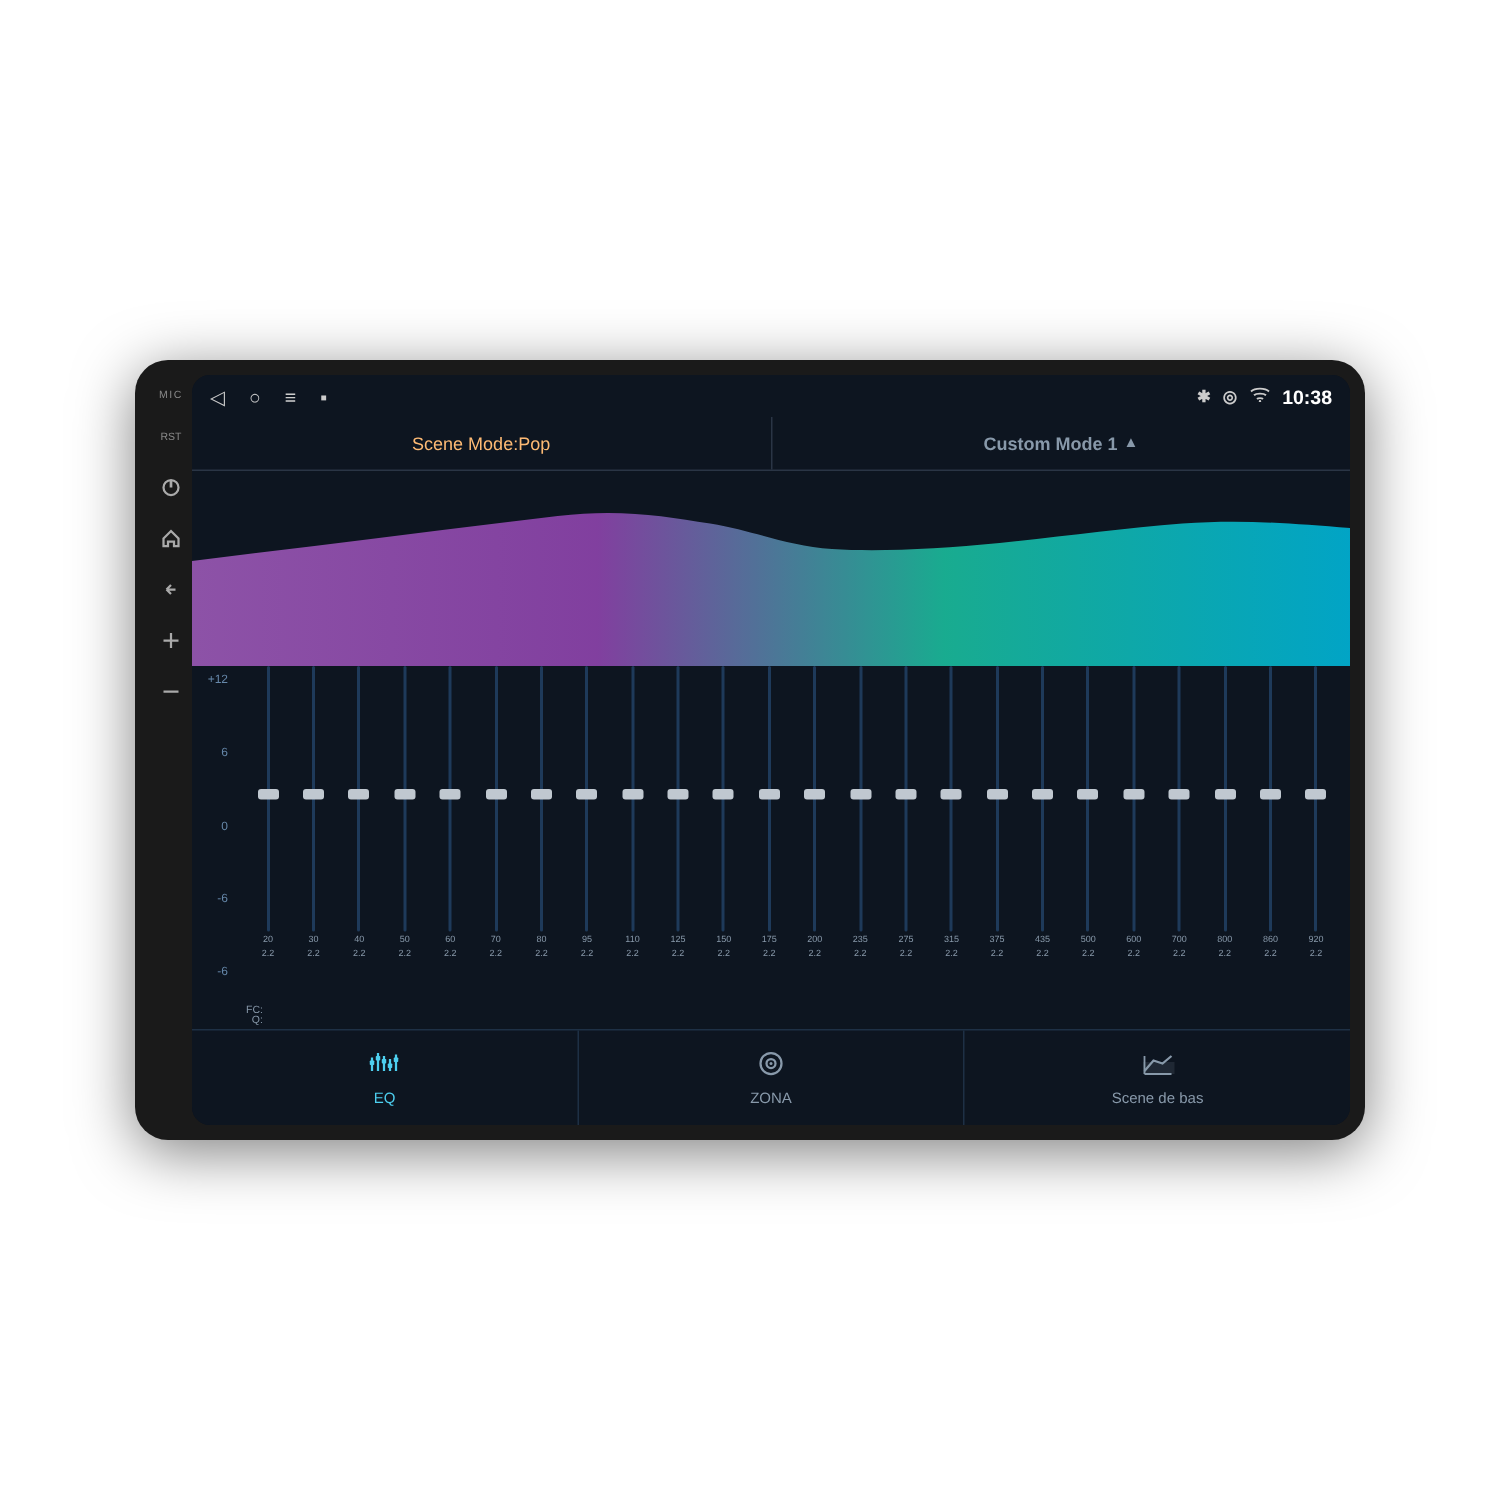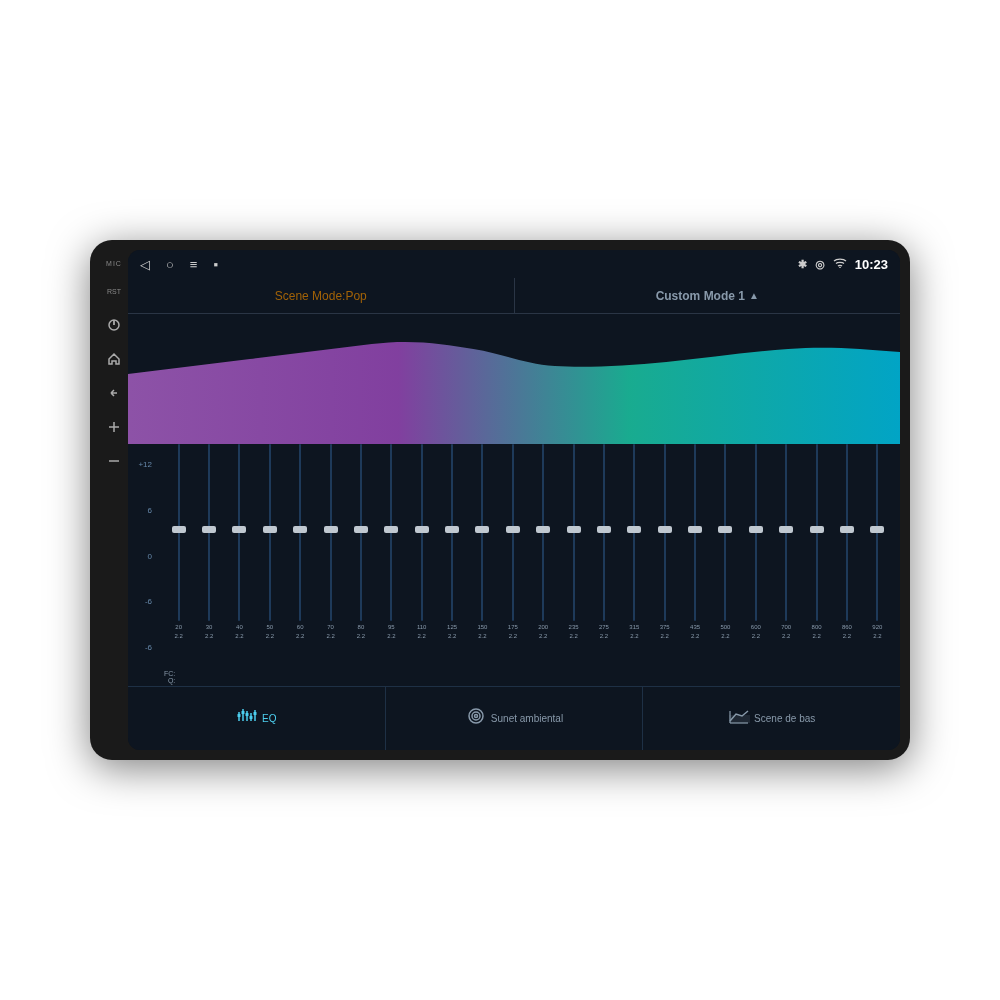--- a/index.html
+++ b/index.html
@@ -134,21 +134,21 @@
       cursor: pointer;
       font-size: 12px;
     }
 
     .mode-item:last-child {
       border-right: none;
       font-weight: bold;
     }
 
     .mode-item.active {
-      color: #a16207;
+      color: #fdba74;
     }
 
     .mode-item.inactive {
       color: #8899aa;
     }
 
     .mode-item-label {
       color: inherit;
     }
 
@@ -170,21 +170,21 @@
       flex: 1;
       position: relative;
       display: flex;
       flex-direction: column;
       padding: 0 8px;
     }
 
     .eq-scale {
       position: absolute;
       left: 0;
-      top: 12px;
+      top: 0;
       bottom: 30px;
       width: 28px;
       display: flex;
       flex-direction: column;
       justify-content: space-between;
       padding: 4px 0;
       font-size: 8px;
       color: #6688aa;
       align-items: flex-end;
       padding-right: 4px;
@@ -231,21 +231,21 @@
       height: 64px;
       background: #0d1520;
       border-top: 1px solid #1e3045;
       display: flex;
       flex-shrink: 0;
     }
 
     .nav-tab {
       flex: 1;
       display: flex;
-      flex-direction: row;
+      flex-direction: column;
       align-items: center;
       justify-content: center;
       gap: 4px;
       cursor: pointer;
       border-right: 1px solid #1e3045;
     }
 
     .nav-tab:last-child {
       border-right: none;
     }
@@ -330,21 +330,21 @@
         <span class="status-icon">✱</span>
         <span class="status-icon">◎</span>
         <span class="status-icon">
           <svg width="14" height="10" viewBox="0 0 14 10" fill="none">
             <path d="M1 3C3.5 0.5 10.5 0.5 13 3" stroke="#ccc" stroke-width="1.2" fill="none"></path>
             <path d="M3 5.5C4.5 4 9.5 4 11 5.5" stroke="#ccc" stroke-width="1.2" fill="none"></path>
             <path d="M5 8C5.8 7.2 8.2 7.2 9 8" stroke="#ccc" stroke-width="1.2" fill="none"></path>
             <circle cx="7" cy="9.5" r="0.8" fill="#ccc"></circle>
           </svg>
         </span>
-        <span style="font-size:13px;font-weight:bold;color:#fff;">10:23</span>
+        <span style="font-size:13px;font-weight:bold;color:#fff;">10:38</span>
       </div>
     </div>
 
     <div class="main-content">
 
       <div class="mode-bar">
         <div class="mode-item active">
           <span class="mode-item-label">Scene Mode:Pop</span>
         </div>
         <div class="mode-item inactive">
@@ -541,31 +541,31 @@
             <rect x="1.5" y="7" width="3" height="3" rx="0.5" fill="#4dcfef"></rect>
             <rect x="5.5" y="4" width="3" height="3" rx="0.5" fill="#4dcfef"></rect>
             <rect x="9.5" y="6" width="3" height="3" rx="0.5" fill="#4dcfef"></rect>
             <rect x="13.5" y="9" width="3" height="3" rx="0.5" fill="#4dcfef"></rect>
             <rect x="17.5" y="5" width="3" height="3" rx="0.5" fill="#4dcfef"></rect>
           </svg>
         </span>
         <span class="nav-tab-label">EQ</span>
       </div>
 
+
       <div class="nav-tab">
         <span class="nav-tab-icon">
           <svg width="22" height="18" viewBox="0 0 22 18" fill="none" xmlns="http://www.w3.org/2000/svg">
             <circle cx="11" cy="9" r="7" stroke="#8899aa" stroke-width="1.5"></circle>
-            <circle cx="11" cy="9" r="4" stroke="#8899aa" stroke-width="1.5"></circle>
-            <circle cx="11" cy="9" r="1.5" stroke="#8899aa" stroke-width="1.5"></circle>
+            <circle cx="11" cy="9" r="3" stroke="#8899aa" stroke-width="1.5"></circle>
+            <circle cx="11" cy="9" r="1" fill="#8899aa"></circle>
           </svg>
         </span>
-        <span class="nav-tab-label">Sunet ambiental</span>
-      </div>
-
+        <span class="nav-tab-label">ZONA</span>
+      </div>
 
 
       <div class="nav-tab">
         <span class="nav-tab-icon">
           <svg width="22" height="18" viewBox="0 0 22 18" fill="none" xmlns="http://www.w3.org/2000/svg">
             <path d="M2 14 L8 7 L14 9 L20 4" stroke="#8899aa" stroke-width="1.5" fill="none"></path>
             <line x1="2" y1="4" x2="2" y2="16" stroke="#8899aa" stroke-width="1.2"></line>
             <line x1="2" y1="16" x2="20" y2="16" stroke="#8899aa" stroke-width="1.2"></line>
             <rect x="1" y="8" width="22" height="8" fill="#8899aa" opacity="0.15"></rect>
           </svg>

